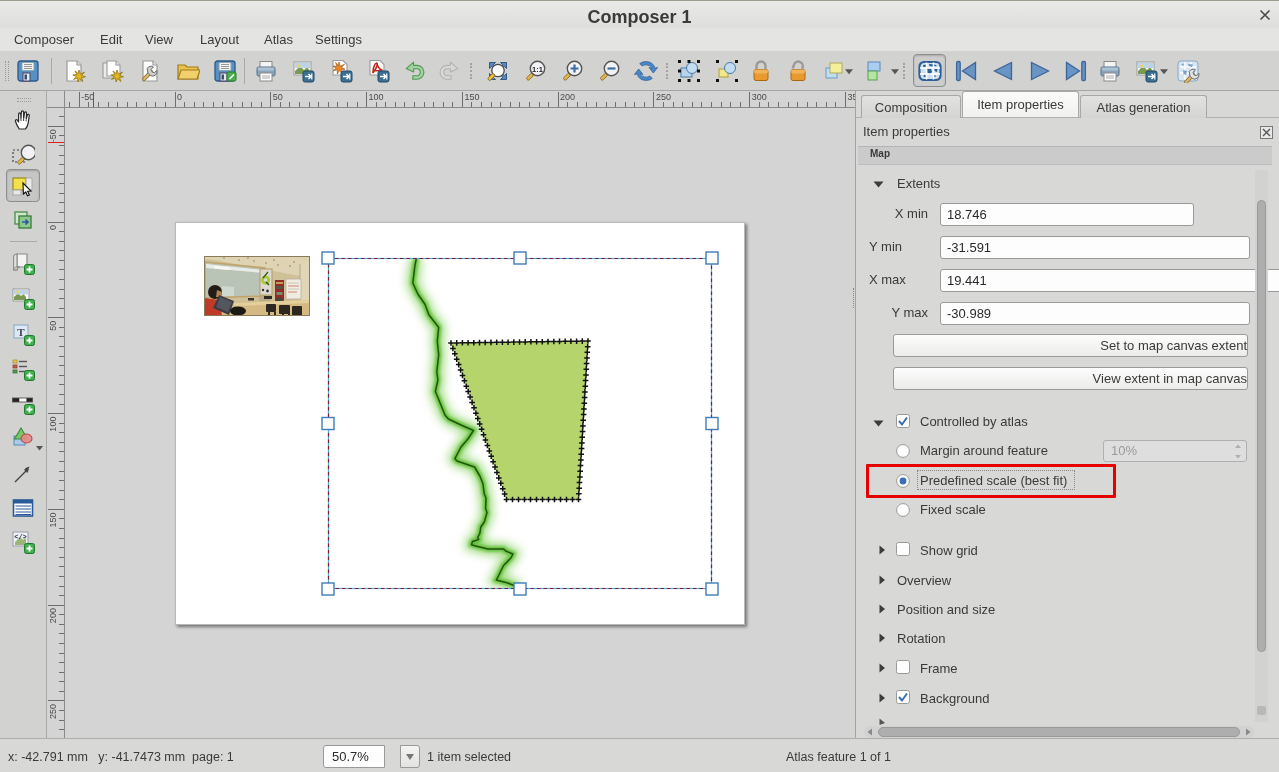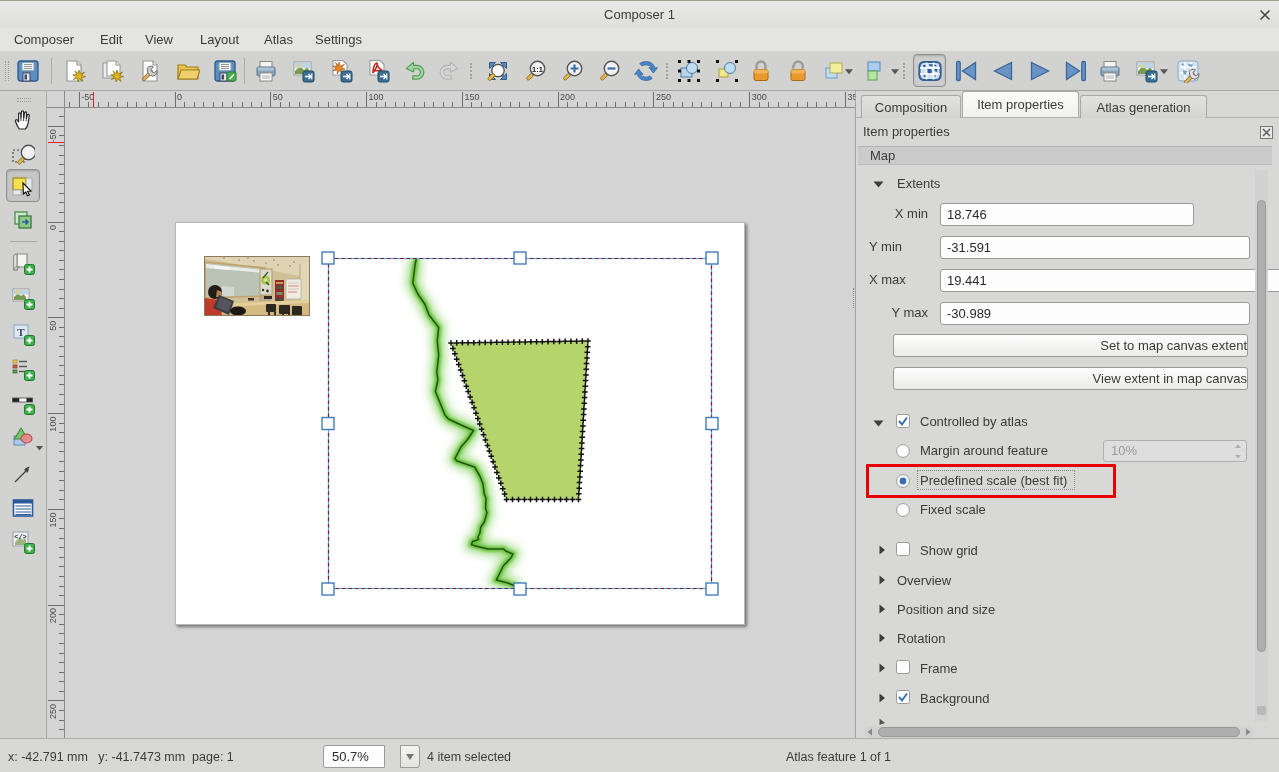--- a/index.html
+++ b/index.html
@@ -10,21 +10,21 @@
 .tab{position:absolute;height:23px;line-height:23px;text-align:center;font-size:13px;color:#3a3a3a;
  background:linear-gradient(#e2e2e0,#d4d4d2);border:1px solid #a8a8a6;border-bottom:none;border-radius:3px 3px 0 0}
 .tab.active{background:linear-gradient(#fbfbfa,#f1f1ef);z-index:2}
 .ptxt{position:absolute;font-size:13px;color:#3a3a3a;white-space:nowrap}
 .inp{position:absolute;height:23px;background:#fdfdfd;border:1px solid #9a9a9a;border-radius:3px;
  font-size:13px;color:#2a2a2a;line-height:21px;padding-left:6px}
 .btn{position:absolute;height:23px;background:linear-gradient(#fdfdfd,#ebebe9);border:1px solid #9a9a9a;border-radius:3px;
  font-size:13px;color:#3a3a3a;line-height:21px;text-align:right}
 </style></head><body>
 <div style="position:absolute;left:0;top:0;width:1279px;height:28px;background:linear-gradient(#e9e9e7,#dededc);border-top:1px solid #9aa08e"></div>
-<div style="position:absolute;left:0;top:7px;width:1279px;text-align:center;font-size:13px;font-weight:normal;color:#3a3a3a">Composer 1</div>
+<div style="position:absolute;left:0;top:7px;width:1279px;text-align:center;font-size:18px;font-weight:bold;color:#3a3a3a">Composer 1</div>
 <svg style="position:absolute;left:1259px;top:9px" width="12" height="12" viewBox="0 0 12 12">
     <path d="M1.5 1.5 L10.5 10.5 M10.5 1.5 L1.5 10.5" stroke="#4a4a4a" stroke-width="1.6"></path>
   </svg>
 <div style="position:absolute;left:0;top:28px;width:1279px;height:23px;background:#e4e4e2"></div>
 <div style="position:absolute;left:14px;top:32px;font-size:13px;color:#3a3a3a">Composer</div>
 <div style="position:absolute;left:100px;top:32px;font-size:13px;color:#3a3a3a">Edit</div>
 <div style="position:absolute;left:145px;top:32px;font-size:13px;color:#3a3a3a">View</div>
 <div style="position:absolute;left:200px;top:32px;font-size:13px;color:#3a3a3a">Layout</div>
 <div style="position:absolute;left:264px;top:32px;font-size:13px;color:#3a3a3a">Atlas</div>
 <div style="position:absolute;left:315px;top:32px;font-size:13px;color:#3a3a3a">Settings</div>
@@ -655,21 +655,21 @@
 <div style="position:absolute;left:856px;top:117px;width:423px;height:1px;background:#b0b0ae"></div>
 <div class="tab" style="left:861px;top:95px;width:100px">Composition</div>
 <div class="tab active" style="left:962px;top:91px;width:117px;height:26px;line-height:26px">Item properties</div>
 <div class="tab" style="left:1080px;top:95px;width:127px">Atlas generation</div>
 <div class="ptxt" style="left:863px;top:124px;font-size:13px">Item properties</div>
 <svg style="position:absolute;left:1260px;top:126px" width="13" height="13" viewBox="0 0 13 13">
     <rect x="0.5" y="0.5" width="12" height="12" fill="#e8e8e8" stroke="#777"></rect>
     <path d="M3 3 L10 10 M10 3 L3 10" stroke="#555" stroke-width="1.4"></path>
   </svg>
 <div style="position:absolute;left:858px;top:146px;width:414px;height:19px;background:#cbcbcb;border-top:1px solid #b4b4b4;border-bottom:1px solid #bdbdbd"></div>
-<div class="ptxt" style="left:870px;top:148px;font-weight:normal;font-size:13px">Map</div>
+<div class="ptxt" style="left:870px;top:148px;font-weight:bold;font-size:10px">Map</div>
 <svg style="position:absolute;left:873px;top:179px" width="11" height="10" viewBox="0 0 11 10">
     <path d="M0.5 2.5 L10.5 2.5 L5.5 8.5 Z" fill="#3c3c3c"></path>
   </svg>
 <div class="ptxt" style="left:897px;top:176px">Extents</div>
 <div class="ptxt" style="left:869px;top:206px;width:59px;text-align:right">X min</div>
 <div class="inp" style="left:940px;top:203px;width:254px">18.746</div>
 <div class="ptxt" style="left:869px;top:239px;width:59px;">Y min</div>
 <div class="inp" style="left:940px;top:236px;width:310px">-31.591</div>
 <div class="ptxt" style="left:869px;top:272px;width:59px;text-align:left">X max</div>
 <div class="inp" style="left:940px;top:269px;width:342px">19.441</div>
@@ -754,13 +754,13 @@
 <svg style="position:absolute;left:1244px;top:728px" width="8" height="8" viewBox="0 0 8 8">
     <path d="M2 0.5 L6.5 4 L2 7.5 Z" fill="#888"></path>
   </svg>
 <div style="position:absolute;left:0;top:738px;width:1279px;height:34px;background:#d8d8d6;border-top:1px solid #aeaeac"></div>
 <div style="position:absolute;left:8px;top:750px;font-size:12.5px;color:#3a3a3a">x: -42.791 mm&nbsp;&nbsp; y: -41.7473 mm&nbsp; page: 1</div>
 <div style="position:absolute;left:323px;top:745px;width:62px;height:23px;background:#fdfdfd;border:1px solid #9a9a9a;border-radius:3px 0 0 3px;font-size:13px;color:#2a2a2a;line-height:22px;padding-left:8px">50.7%</div>
 <div style="position:absolute;left:400px;top:745px;width:20px;height:23px;background:linear-gradient(#f4f4f2,#e2e2e0);border:1px solid #9a9a9a;border-radius:0 3px 3px 0"></div>
 <svg style="position:absolute;left:405px;top:753px" width="10" height="8" viewBox="0 0 10 8">
     <path d="M1 1 L9 1 L5 7 Z" fill="#777"></path>
   </svg>
-<div style="position:absolute;left:427px;top:750px;font-size:12.5px;color:#3a3a3a">4 item selected</div>
+<div style="position:absolute;left:427px;top:750px;font-size:12.5px;color:#3a3a3a">1 item selected</div>
 <div style="position:absolute;left:786px;top:750px;font-size:12.5px;color:#3a3a3a">Atlas feature 1 of 1</div>
 </body></html>

